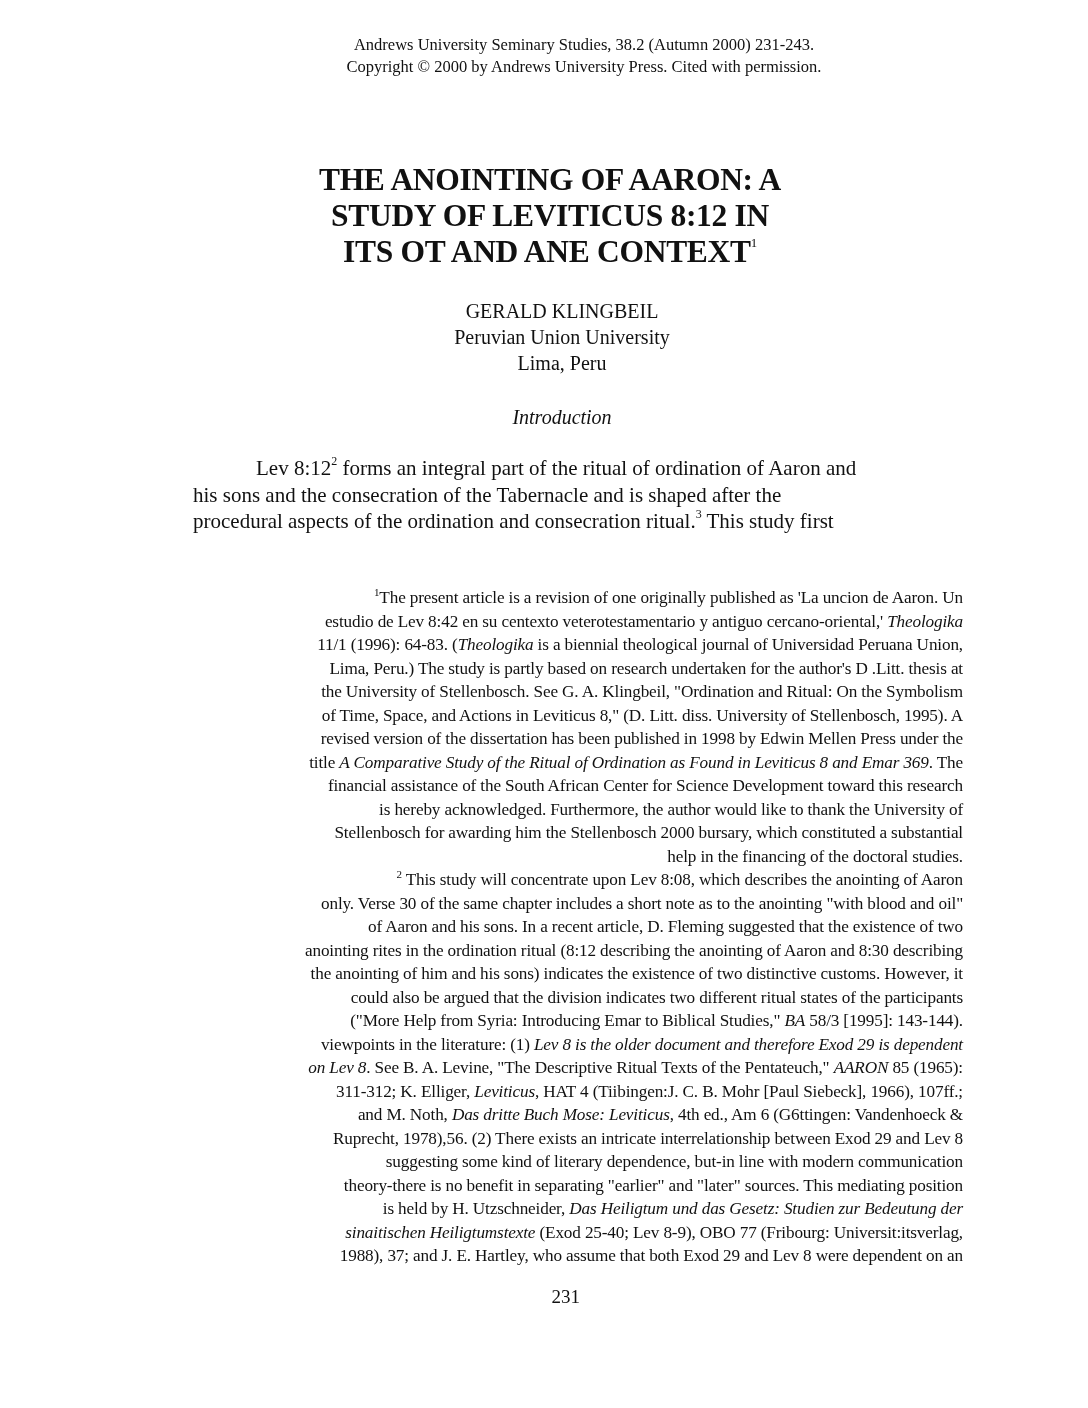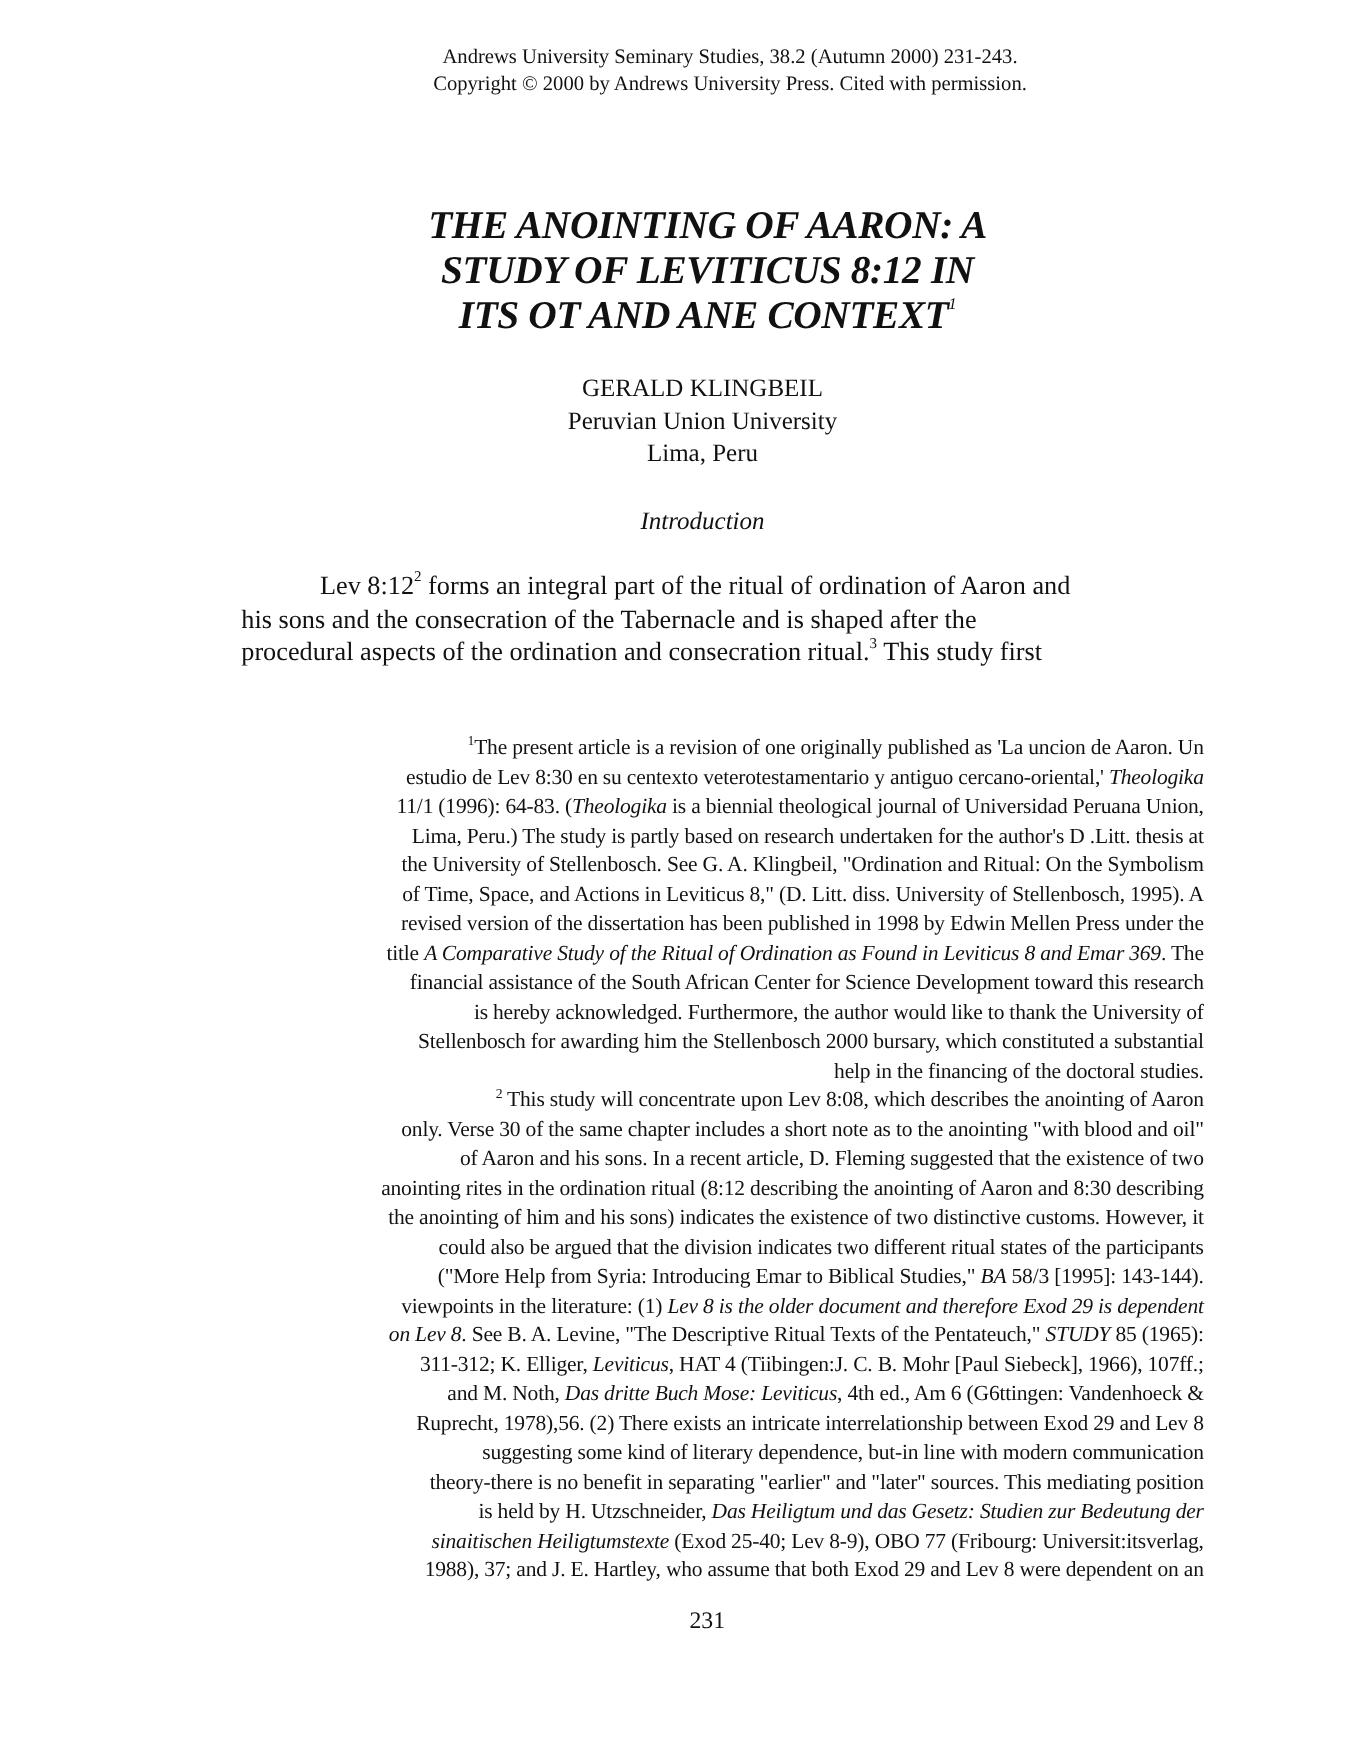--- a/index.html
+++ b/index.html
@@ -1,22 +1,22 @@
 <!DOCTYPE html>
 <html><head>
 <meta charset="utf-8">
 <style>
   html, body { margin: 0; padding: 0; background: #ffffff; }
   body { width: 1088px; height: 1408px; position: relative; overflow: hidden;
          font-family: "Liberation Serif", "DejaVu Serif", serif; color: #111111; }
   .page { position: absolute; left: 0; top: 0; width: 984px; height: 1408px; border-radius: 17px; }
   .hdr { position: absolute; left: 200px; width: 768px; top: 34px; text-align: center;
          font-size: 16.5px; line-height: 22px; }
-  .title { position: absolute; left: 216px; width: 700px; top: 162px; text-align: center;
-           font-weight: bold; font-size: 31.5px; line-height: 36px; letter-spacing: -0.3px; font-style: italic; }
+  .title { position: absolute; left: 200px; width: 700px; top: 162px; text-align: center;
+           font-weight: bold; font-size: 31.5px; line-height: 36px; letter-spacing: -0.3px; }
   .title sup { font-size: 13px; vertical-align: 15px; font-weight: normal; line-height: 0; }
   .author { position: absolute; left: 212px; width: 700px; top: 298px; text-align: center;
             font-size: 20px; line-height: 26px; }
   .section { position: absolute; left: 212px; width: 700px; top: 404px; text-align: center;
              font-size: 20px; font-style: italic; line-height: 26px; }
   .body-text { position: absolute; left: 193px; width: 770px; top: 455px;
                font-size: 21px; line-height: 26.5px; }
   .body-text .indent { display: inline-block; width: 63px; }
   .body-text sup { font-size: 12px; vertical-align: 10px; line-height: 0; }
   .line { display: block; white-space: nowrap; }
@@ -55,21 +55,21 @@
   <div class="body-text">
     <span class="line"><span class="indent"></span><span>Lev 8:12</span><sup>2</sup><span> forms an integral part of the ritual of ordination of Aaron and</span></span>
     <span class="line">his sons and the consecration of the Tabernacle and is shaped after the</span>
     <span class="line"><span>procedural aspects of the ordination and consecration ritual.</span><sup>3</sup><span> This study first</span></span>
   </div>
 
   <div class="notes">
 
     <div>
       <span class="line"><span class="indent"></span><sup>1</sup><span>The present article is a revision of one originally published as 'La uncion de Aaron. Un</span></span>
-      <span class="line"><span>estudio de Lev 8:30 en su centexto veterotestamentario y antiguo cercano-oriental,' </span><i>Theologika</i></span>
+      <span class="line"><span>estudio de Lev 8:42 en su centexto veterotestamentario y antiguo cercano-oriental,' </span><i>Theologika</i></span>
       <span class="line"><span>11/1 (1996): 64-83. (</span><i>Theologika</i><span> is a biennial theological journal of Universidad Peruana Union,</span></span>
       <span class="line">Lima, Peru.) The study is partly based on research undertaken for the author's D .Litt. thesis at</span>
       <span class="line">the University of Stellenbosch. See G. A. Klingbeil, "Ordination and Ritual: On the Symbolism</span>
       <span class="line">of Time, Space, and Actions in Leviticus 8," (D. Litt. diss. University of Stellenbosch, 1995). A</span>
       <span class="line">revised version of the dissertation has been published in 1998 by Edwin Mellen Press under the</span>
       <span class="line"><span>title </span><i>A Comparative Study of the Ritual of Ordination as Found in Leviticus 8 and Emar 369</i><span>. The</span></span>
       <span class="line">financial assistance of the South African Center for Science Development toward this research</span>
       <span class="line">is hereby acknowledged. Furthermore, the author would like to thank the University of</span>
       <span class="line">Stellenbosch for awarding him the Stellenbosch 2000 bursary, which constituted a substantial</span>
       <span class="line">help in the financing of the doctoral studies.</span>
@@ -80,21 +80,21 @@
       <span class="line">only. Verse 30 of the same chapter includes a short note as to the anointing "with blood and oil"</span>
       <span class="line">of Aaron and his sons. In a recent article, D. Fleming suggested that the existence of two</span>
       <span class="line">anointing rites in the ordination ritual (8:12 describing the anointing of Aaron and 8:30 describing</span>
       <span class="line">the anointing of him and his sons) indicates the existence of two distinctive customs. However, it</span>
       <span class="line">could also be argued that the division indicates two different ritual states of the participants</span>
       <span class="line"><span>("More Help from Syria: Introducing Emar to Biblical Studies," </span><i>BA</i><span> 58/3 [1995]: 143-144).</span></span>
     </div>
 
     <div>
       <span class="line"><span>viewpoints in the literature: (1) </span><i>Lev 8 is the older document and therefore Exod 29 is dependent</i></span>
-      <span class="line"><i>on Lev 8</i><span>. See B. A. Levine, "The Descriptive Ritual Texts of the Pentateuch," </span><i>STUDY</i><span> 85 (1965):</span></span>
+      <span class="line"><i>on Lev 8</i><span>. See B. A. Levine, "The Descriptive Ritual Texts of the Pentateuch," </span><i>AARON</i><span> 85 (1965):</span></span>
       <span class="line"><span>311-312; K. Elliger, </span><i>Leviticus</i><span>, HAT 4 (Tiibingen:J. C. B. Mohr [Paul Siebeck], 1966), 107ff.;</span></span>
       <span class="line"><span>and M. Noth, </span><i>Das dritte Buch Mose: Leviticus</i><span>, 4th ed., Am 6 (G6ttingen: Vandenhoeck &amp;</span></span>
       <span class="line">Ruprecht, 1978),56. (2) There exists an intricate interrelationship between Exod 29 and Lev 8</span>
       <span class="line">suggesting some kind of literary dependence, but-in line with modern communication</span>
       <span class="line">theory-there is no benefit in separating "earlier" and "later" sources. This mediating position</span>
       <span class="line"><span>is held by H. Utzschneider, </span><i>Das Heiligtum und das Gesetz: Studien zur Bedeutung der</i></span>
       <span class="line"><i>sinaitischen Heiligtumstexte</i><span> (Exod 25-40; Lev 8-9), OBO 77 (Fribourg: Universit:itsverlag,</span></span>
       <span class="line">1988), 37; and J. E. Hartley, who assume that both Exod 29 and Lev 8 were dependent on an</span>
     </div>
   </div>

